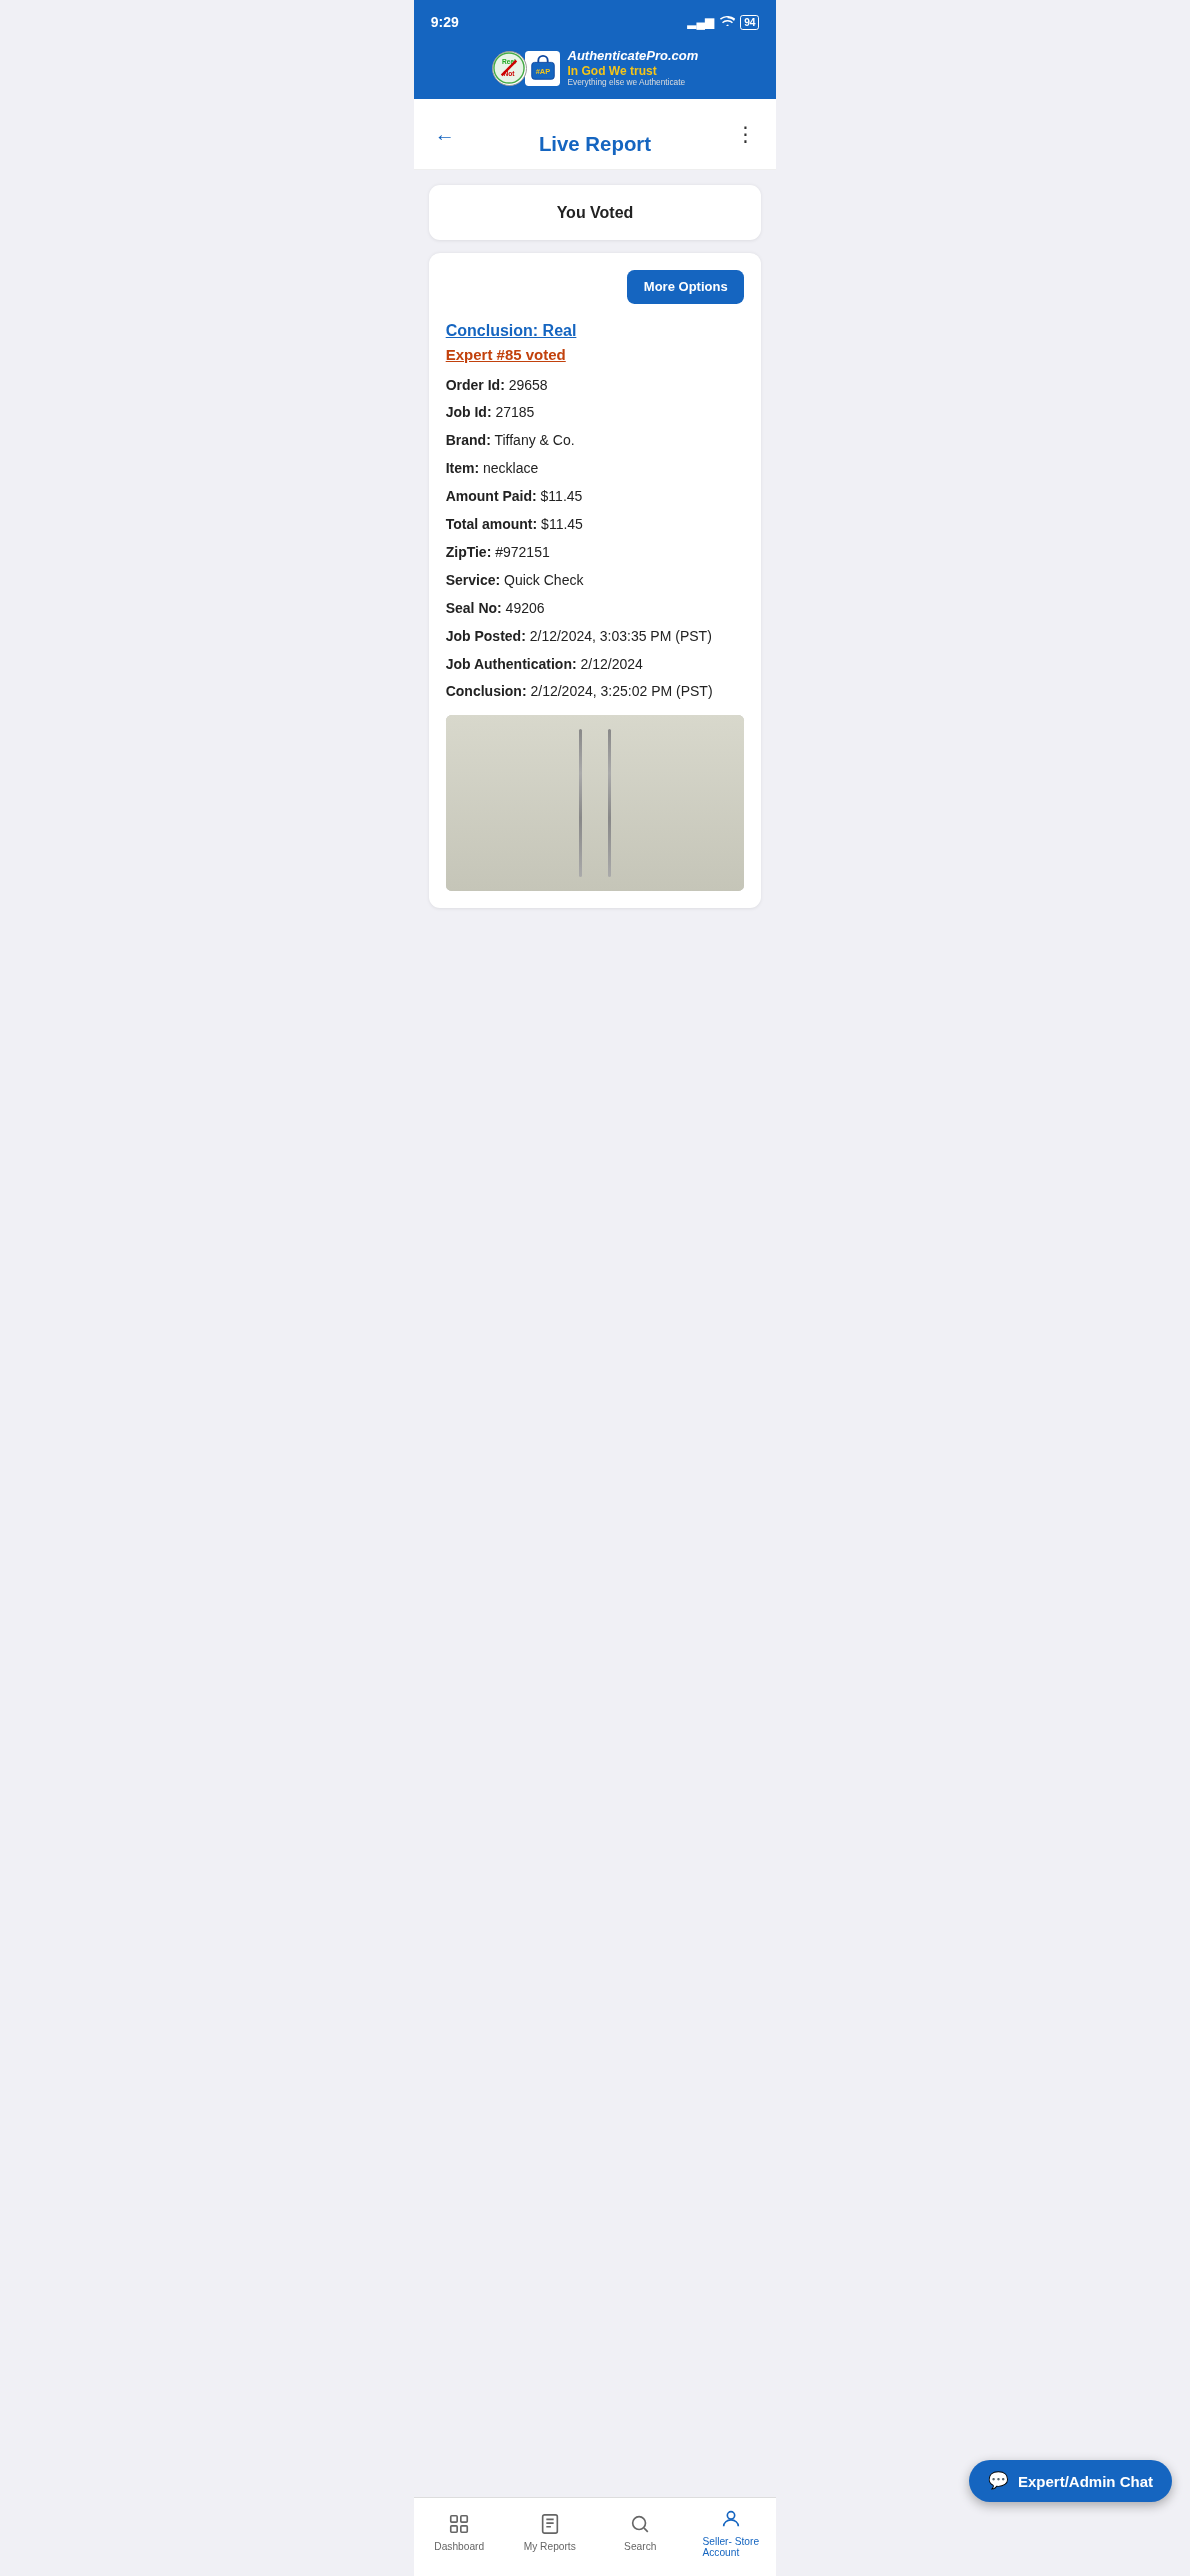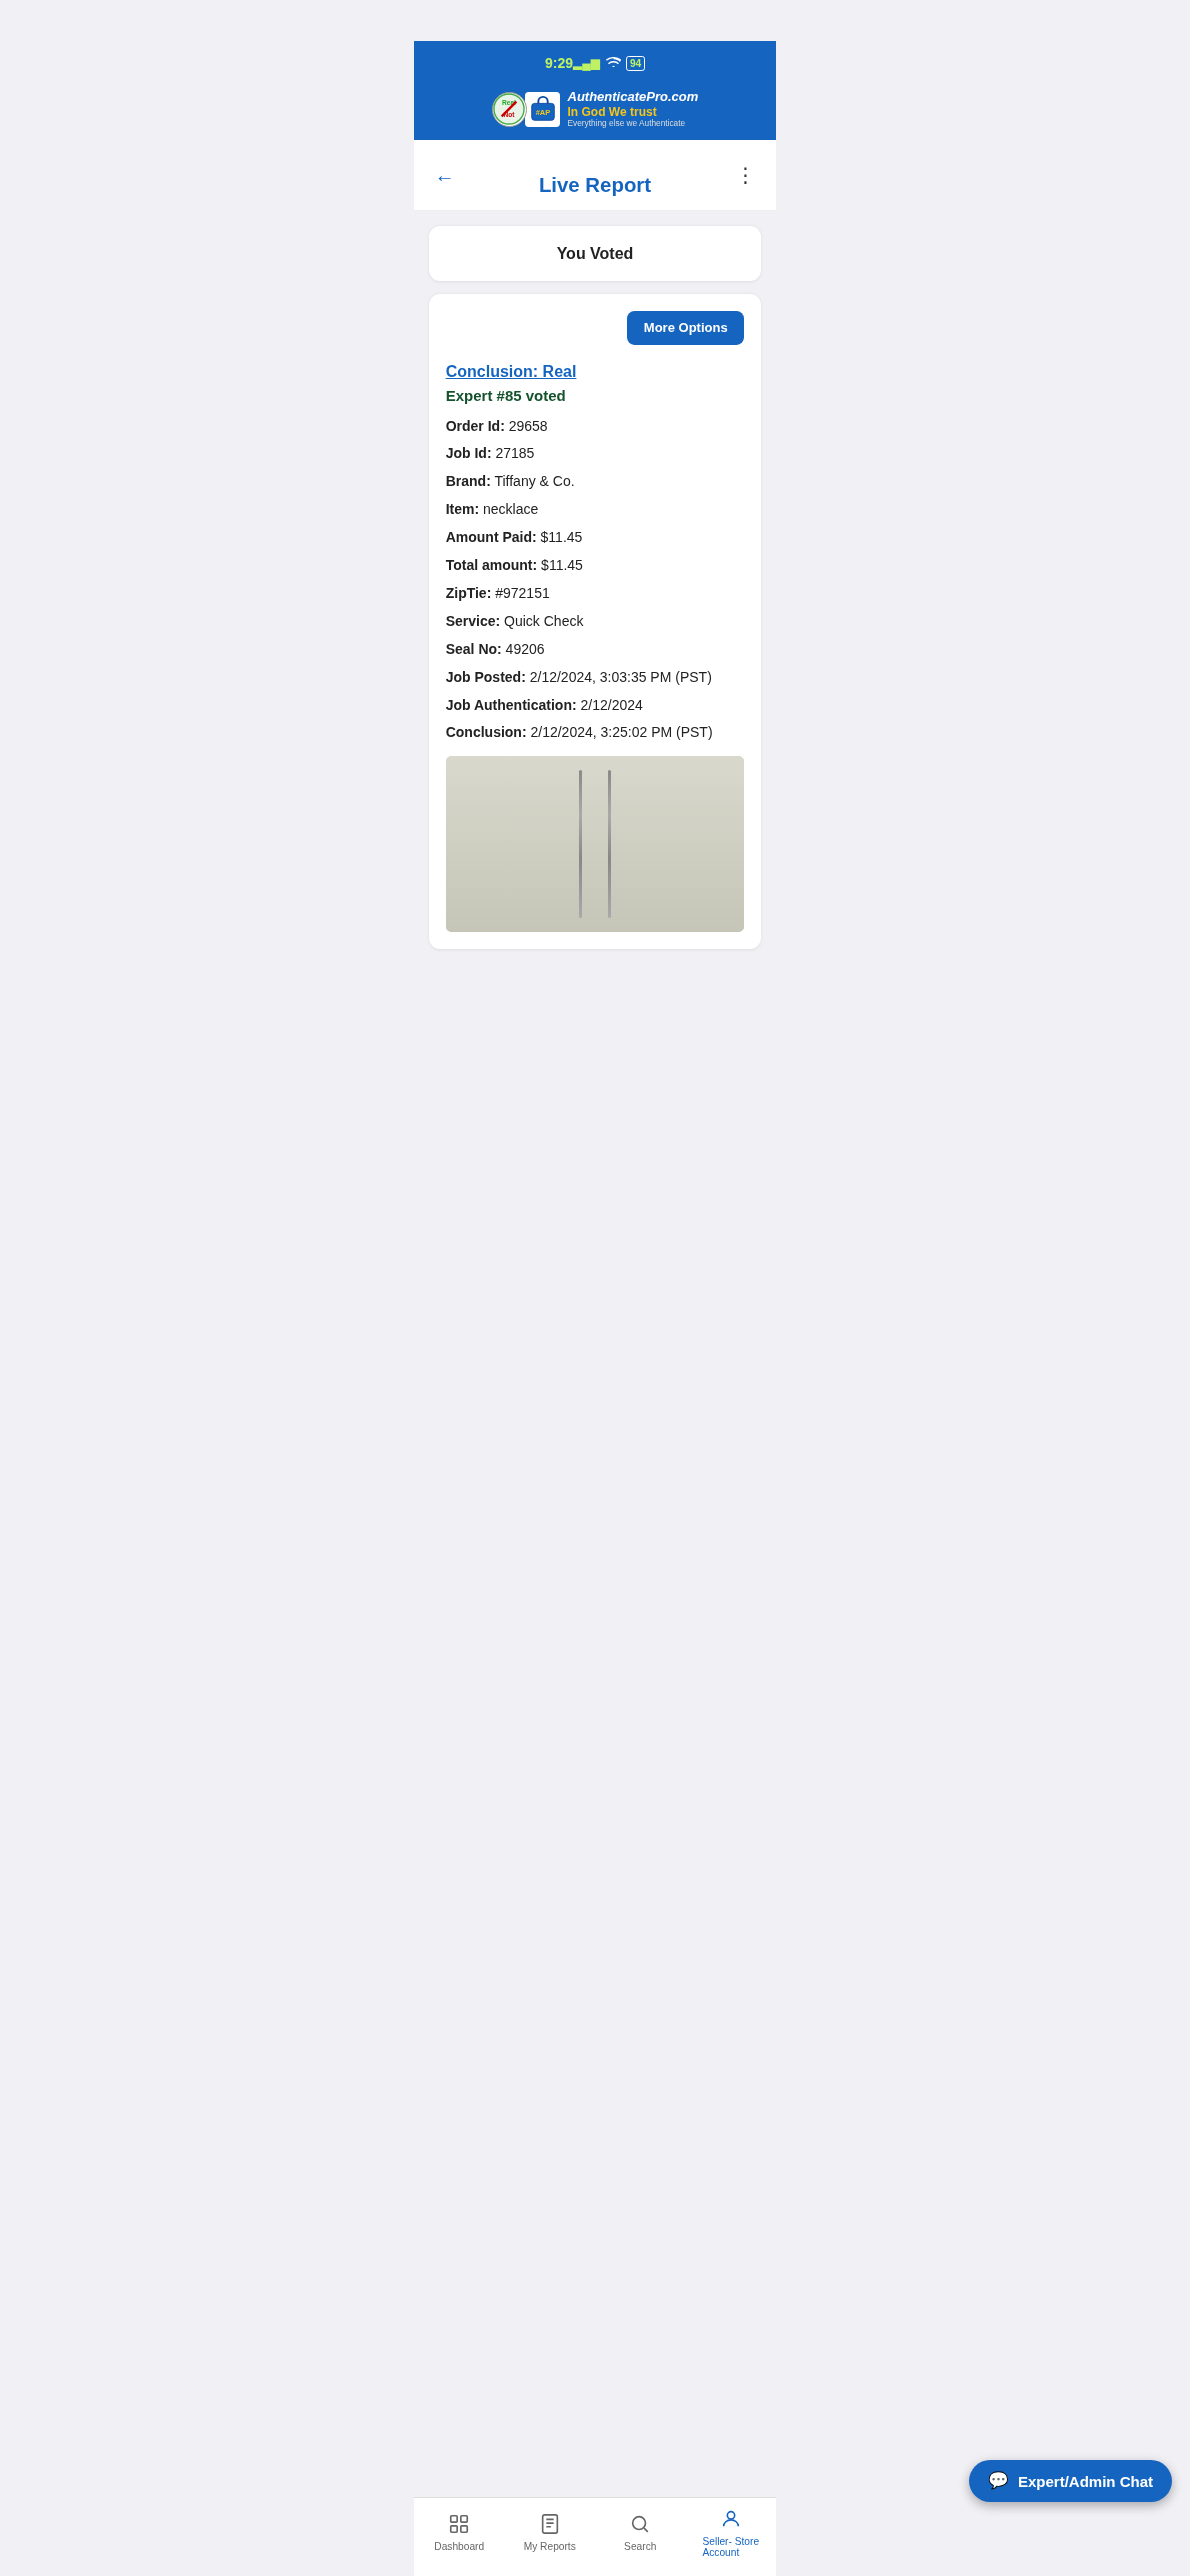--- a/index.html
+++ b/index.html
@@ -9,27 +9,26 @@
       background: #f0f0f5;
       width: 362px;
       margin: 0 auto;
       min-height: 100vh;
       overflow-x: hidden;
     }
 
     
     .status-bar {
       background: #1565c0;
-      color: #bef264;
-      display: flex;
-      justify-content: center;
+      color: #ffffff;
+      display: flex;
+      justify-content: space-between;
       align-items: center;
       padding: 9.3px 16.7px 5.6px;
       height: 41px;
-      margin-top: 41px;
     }
     .status-time {
       font-size: 14px;
       font-weight: 600;
     }
     .status-icons {
       display: flex;
       align-items: center;
       gap: 5.6px;
       font-size: 12px;
@@ -185,23 +184,24 @@
     }
     .conclusion-link {
       color: #1565c0;
       font-size: 16px;
       font-weight: 700;
       text-decoration: underline;
       display: block;
       margin-bottom: 5.6px;
     }
     .expert-link {
-      color: #14532d;
+      color: #c2410c;
       font-size: 15px;
       font-weight: 600;
+      text-decoration: underline;
       display: block;
       margin-bottom: 13px;
     }
     .field-row {
       margin-bottom: 8.3px;
       font-size: 14px;
       color: #222;
       line-height: 1.4;
     }
     .field-row .label {

